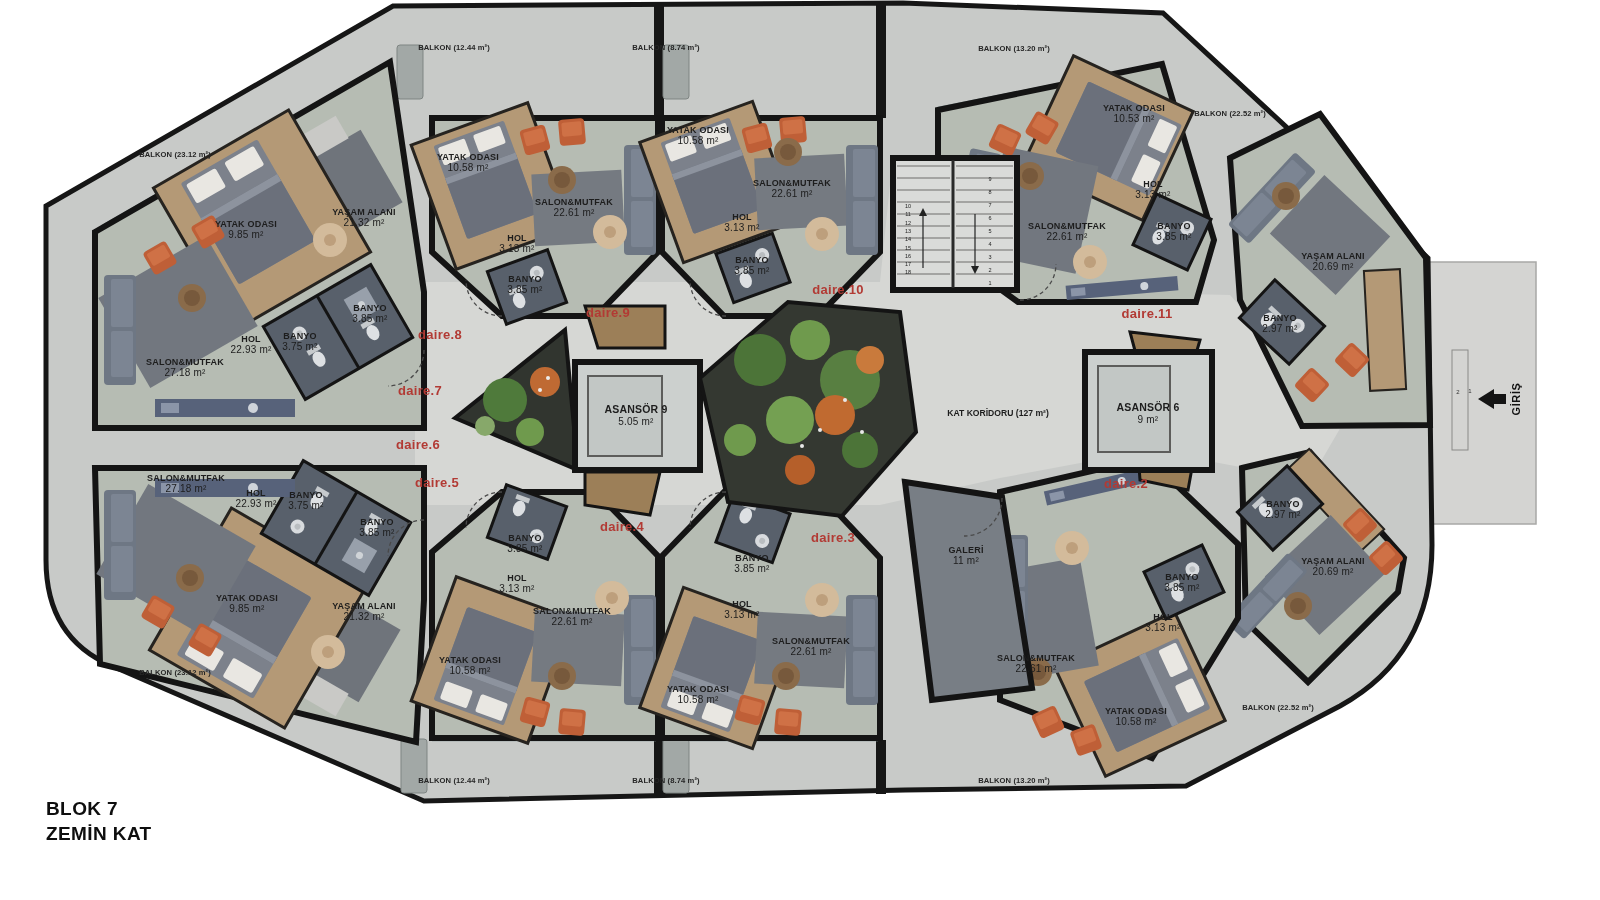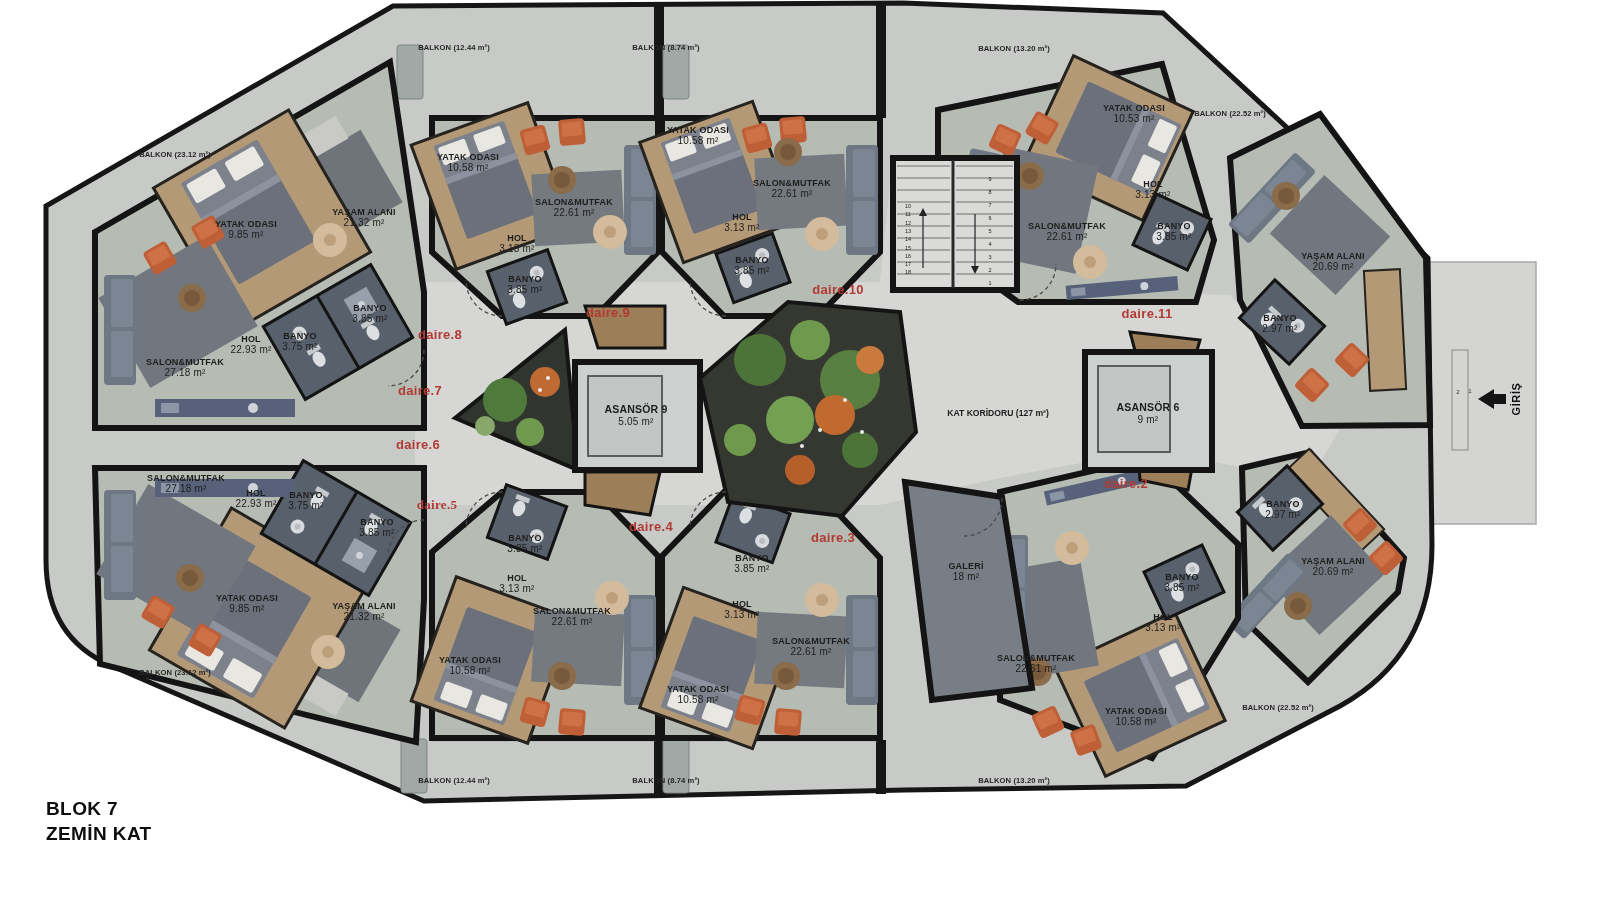--- a/index.html
+++ b/index.html
@@ -462,30 +462,30 @@
       <div class="lbl room" style="left: 811px; top: 647px;"><span>SALON&amp;MUTFAK</span><span class="area">22.61 m²</span></div>
       <div class="lbl room" style="left: 698px; top: 695px;"><span>YATAK ODASI</span><span class="area">10.58 m²</span></div>
       <div class="lbl room" style="left: 1182px; top: 583px;"><span>BANYO</span><span class="area">3.85 m²</span></div>
       <div class="lbl room" style="left: 1163px; top: 623px;"><span>HOL</span><span class="area">3.13 m²</span></div>
       <div class="lbl room" style="left: 1036px; top: 664px;"><span>SALON&amp;MUTFAK</span><span class="area">22.61 m²</span></div>
       <div class="lbl room" style="left: 1136px; top: 717px;"><span>YATAK ODASI</span><span class="area">10.58 m²</span></div>
       <div class="lbl room" style="left: 1283px; top: 510px;"><span>BANYO</span><span class="area">2.97 m²</span></div>
       <div class="lbl room" style="left: 1333px; top: 567px;"><span>YAŞAM ALANI</span><span class="area">20.69 m²</span></div>
       <div class="lbl daire" style="left: 1126px; top: 484px;"><span>daire.2</span></div>
       <div class="lbl daire" style="left: 833px; top: 538px;"><span>daire.3</span></div>
-      <div class="lbl daire" style="left: 651px; top: 527px;"><span>daire.4</span></div>
-      <div class="lbl daire" style="left: 437px; top: 505px; font-family: Liberation Serif, serif;"><span>daire.5</span></div>
+      <div class="lbl daire" style="left: 622px; top: 527px;"><span>daire.4</span></div>
+      <div class="lbl daire" style="left: 437px; top: 483px;"><span>daire.5</span></div>
       <div class="lbl daire" style="left: 418px; top: 445px;"><span>daire.6</span></div>
       <div class="lbl daire" style="left: 420px; top: 391px;"><span>daire.7</span></div>
       <div class="lbl daire" style="left: 440px; top: 335px;"><span>daire.8</span></div>
       <div class="lbl daire" style="left: 608px; top: 313px;"><span>daire.9</span></div>
       <div class="lbl daire" style="left: 838px; top: 290px;"><span>daire.10</span></div>
       <div class="lbl daire" style="left: 1147px; top: 314px;"><span>daire.11</span></div>
       <div class="lbl corridor" style="left: 998px; top: 414px;"><span>KAT KORİDORU (127 m²)</span></div>
-      <div class="lbl room" style="left: 966px; top: 572px;"><span>GALERİ</span><span class="area">18 m²</span></div>
+      <div class="lbl room" style="left: 966px; top: 556px;"><span>GALERİ</span><span class="area">11 m²</span></div>
       <div class="lbl room lg" style="left: 636px; top: 415px;"><span>ASANSÖR 9</span><span class="area">5.05 m²</span></div>
       <div class="lbl room lg" style="left: 1148px; top: 413px;"><span>ASANSÖR 6</span><span class="area">9 m²</span></div>
       <div class="lbl giris" style="left: 1516px; top: 399px;"><span>GİRİŞ</span></div>
       <div class="stepnum" style="left: 1458px; top: 392px;">2</div>
       <div class="stepnum" style="left: 1470px; top: 391px;">1</div>
       <div class="stairnum" style="left: 990px; top: 283px;">1</div>
       <div class="stairnum" style="left: 990px; top: 270px;">2</div>
       <div class="stairnum" style="left: 990px; top: 257px;">3</div>
       <div class="stairnum" style="left: 990px; top: 244px;">4</div>
       <div class="stairnum" style="left: 990px; top: 231px;">5</div>

